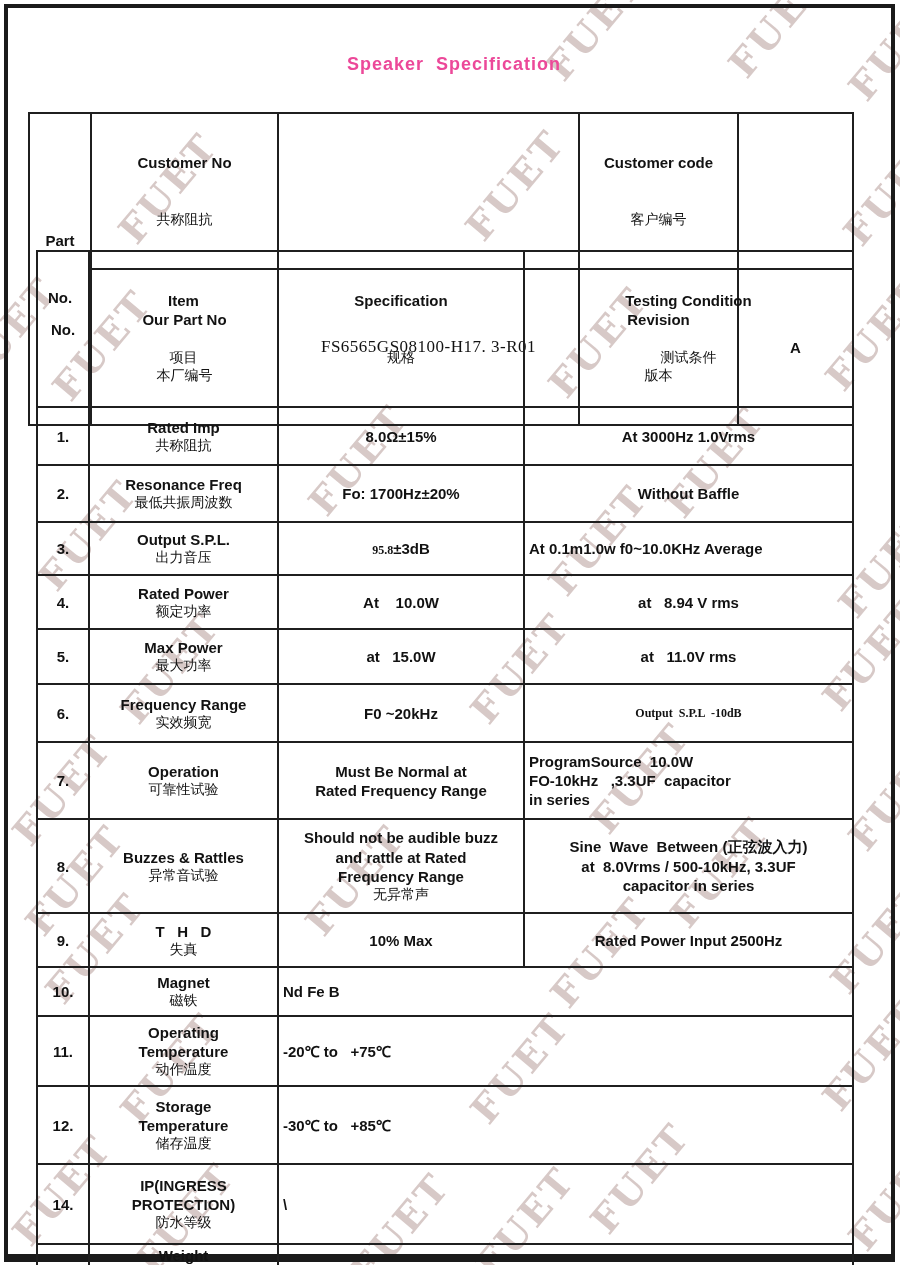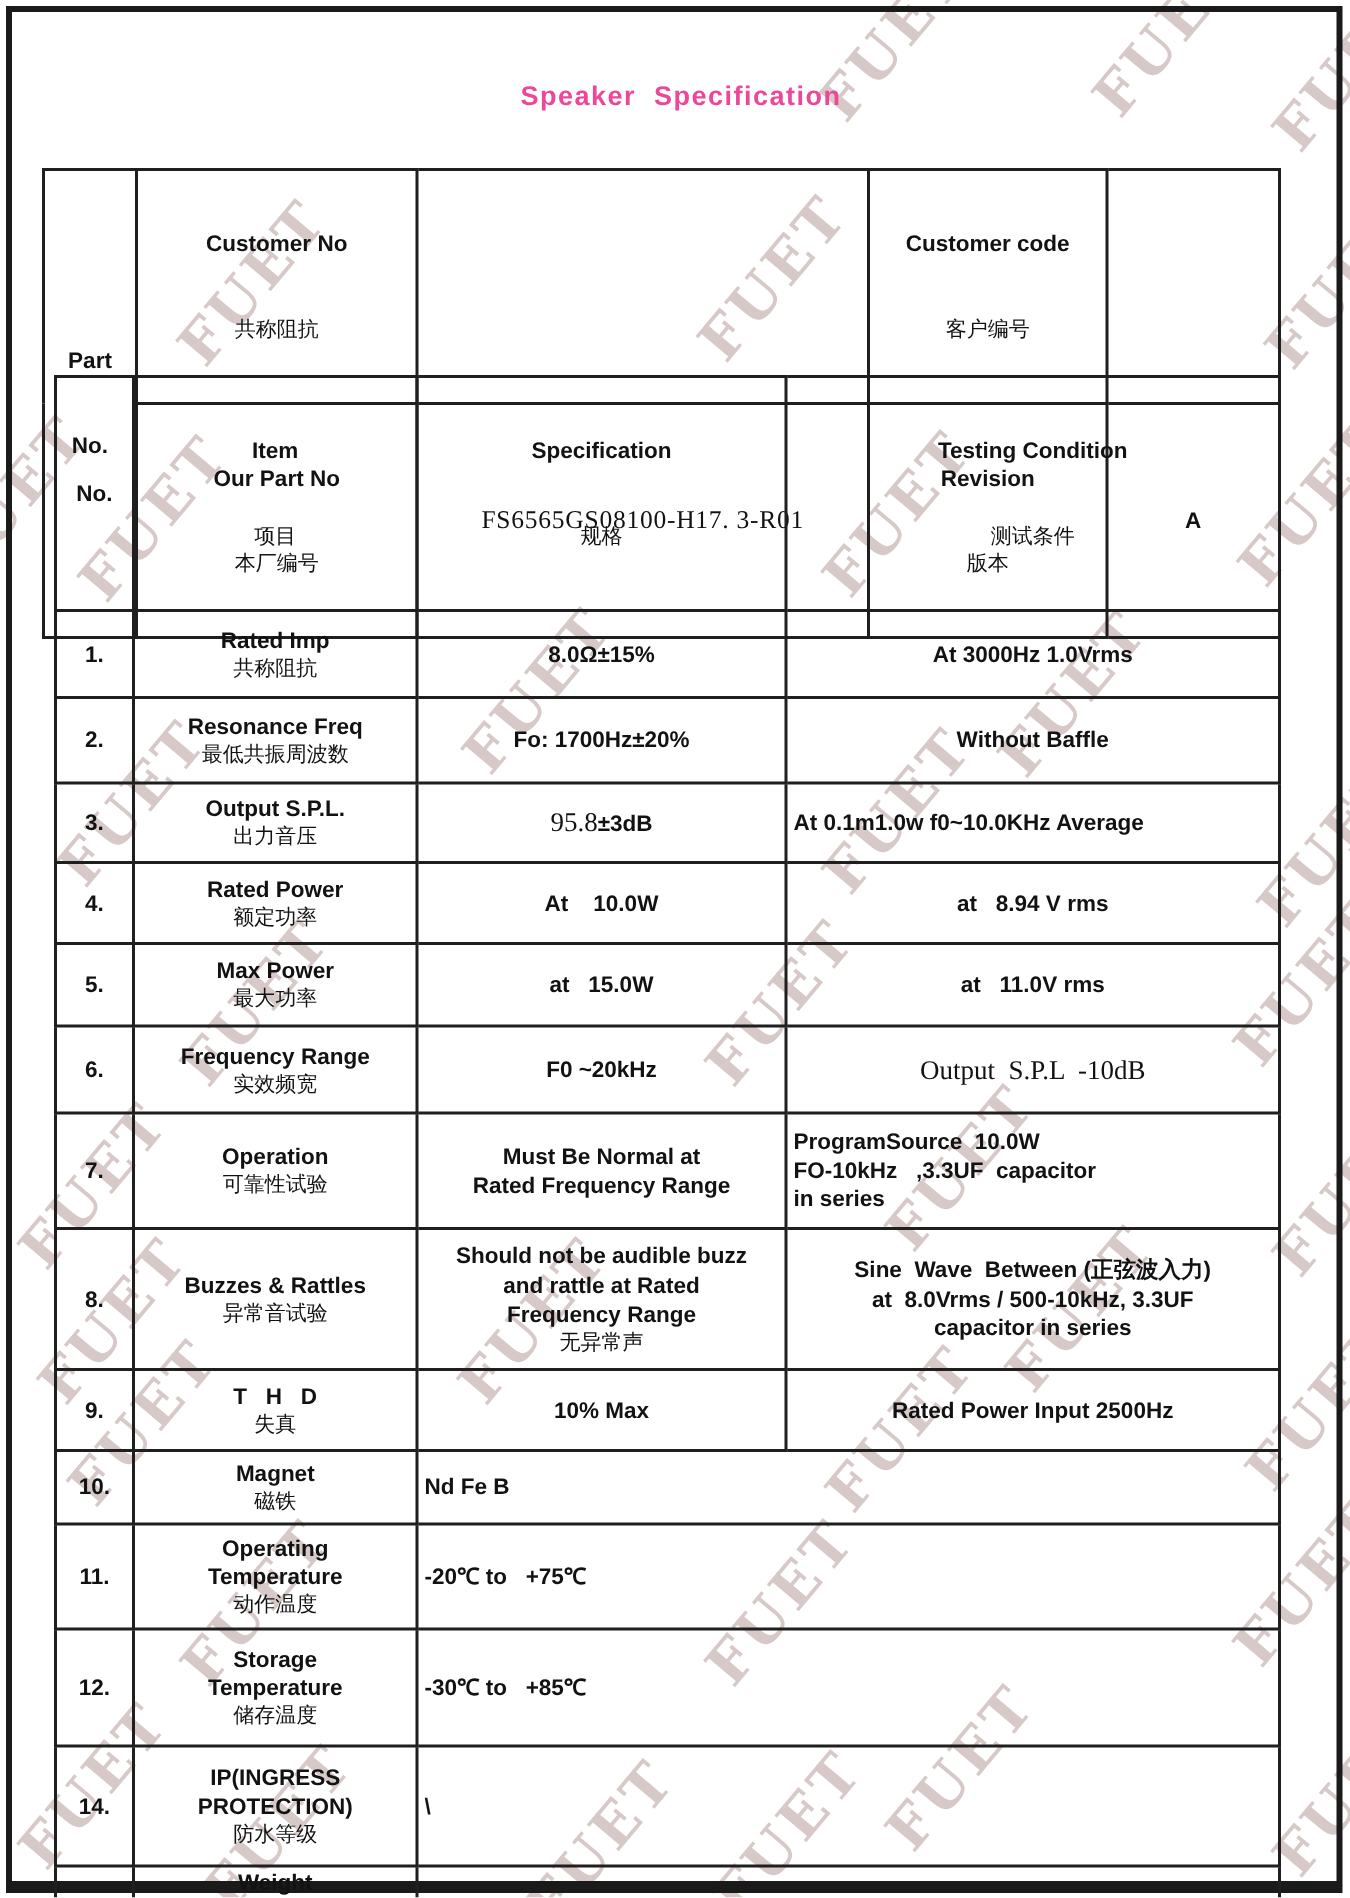--- a/index.html
+++ b/index.html
@@ -24,21 +24,21 @@
   }
   table { border-collapse:collapse; table-layout:fixed; position:absolute; background:transparent; }
   td, th {
     border:2px solid #1f1f1f; text-align:center; vertical-align:middle;
     padding:1px 4px; font-weight:700; font-size:15px; line-height:1.28;
     white-space:pre-wrap; overflow:hidden; background:transparent; color:#121212;
   }
   .top-table { left:28px; top:112px; width:824px; }
   .main-table { left:36px; top:250px; width:816px; }
   .cn { font-weight:400; font-size:14px; }
-  .serif { font-family:"Liberation Serif", serif; font-weight:400; font-size:18px; }
+  .serif { font-family:"Liberation Serif", serif; font-weight:700; font-size:12px; }
   .serif-val { font-family:"Liberation Serif", serif; font-weight:400; font-size:17px; letter-spacing:0.5px; }
   .page-footer {
     position:absolute; top:1224px; left:36px; width:816px; text-align:center;
     font-size:18px; font-weight:700; color:#111;
   }
 </style>
 </head>
 <body>
 
 <div class="page">

